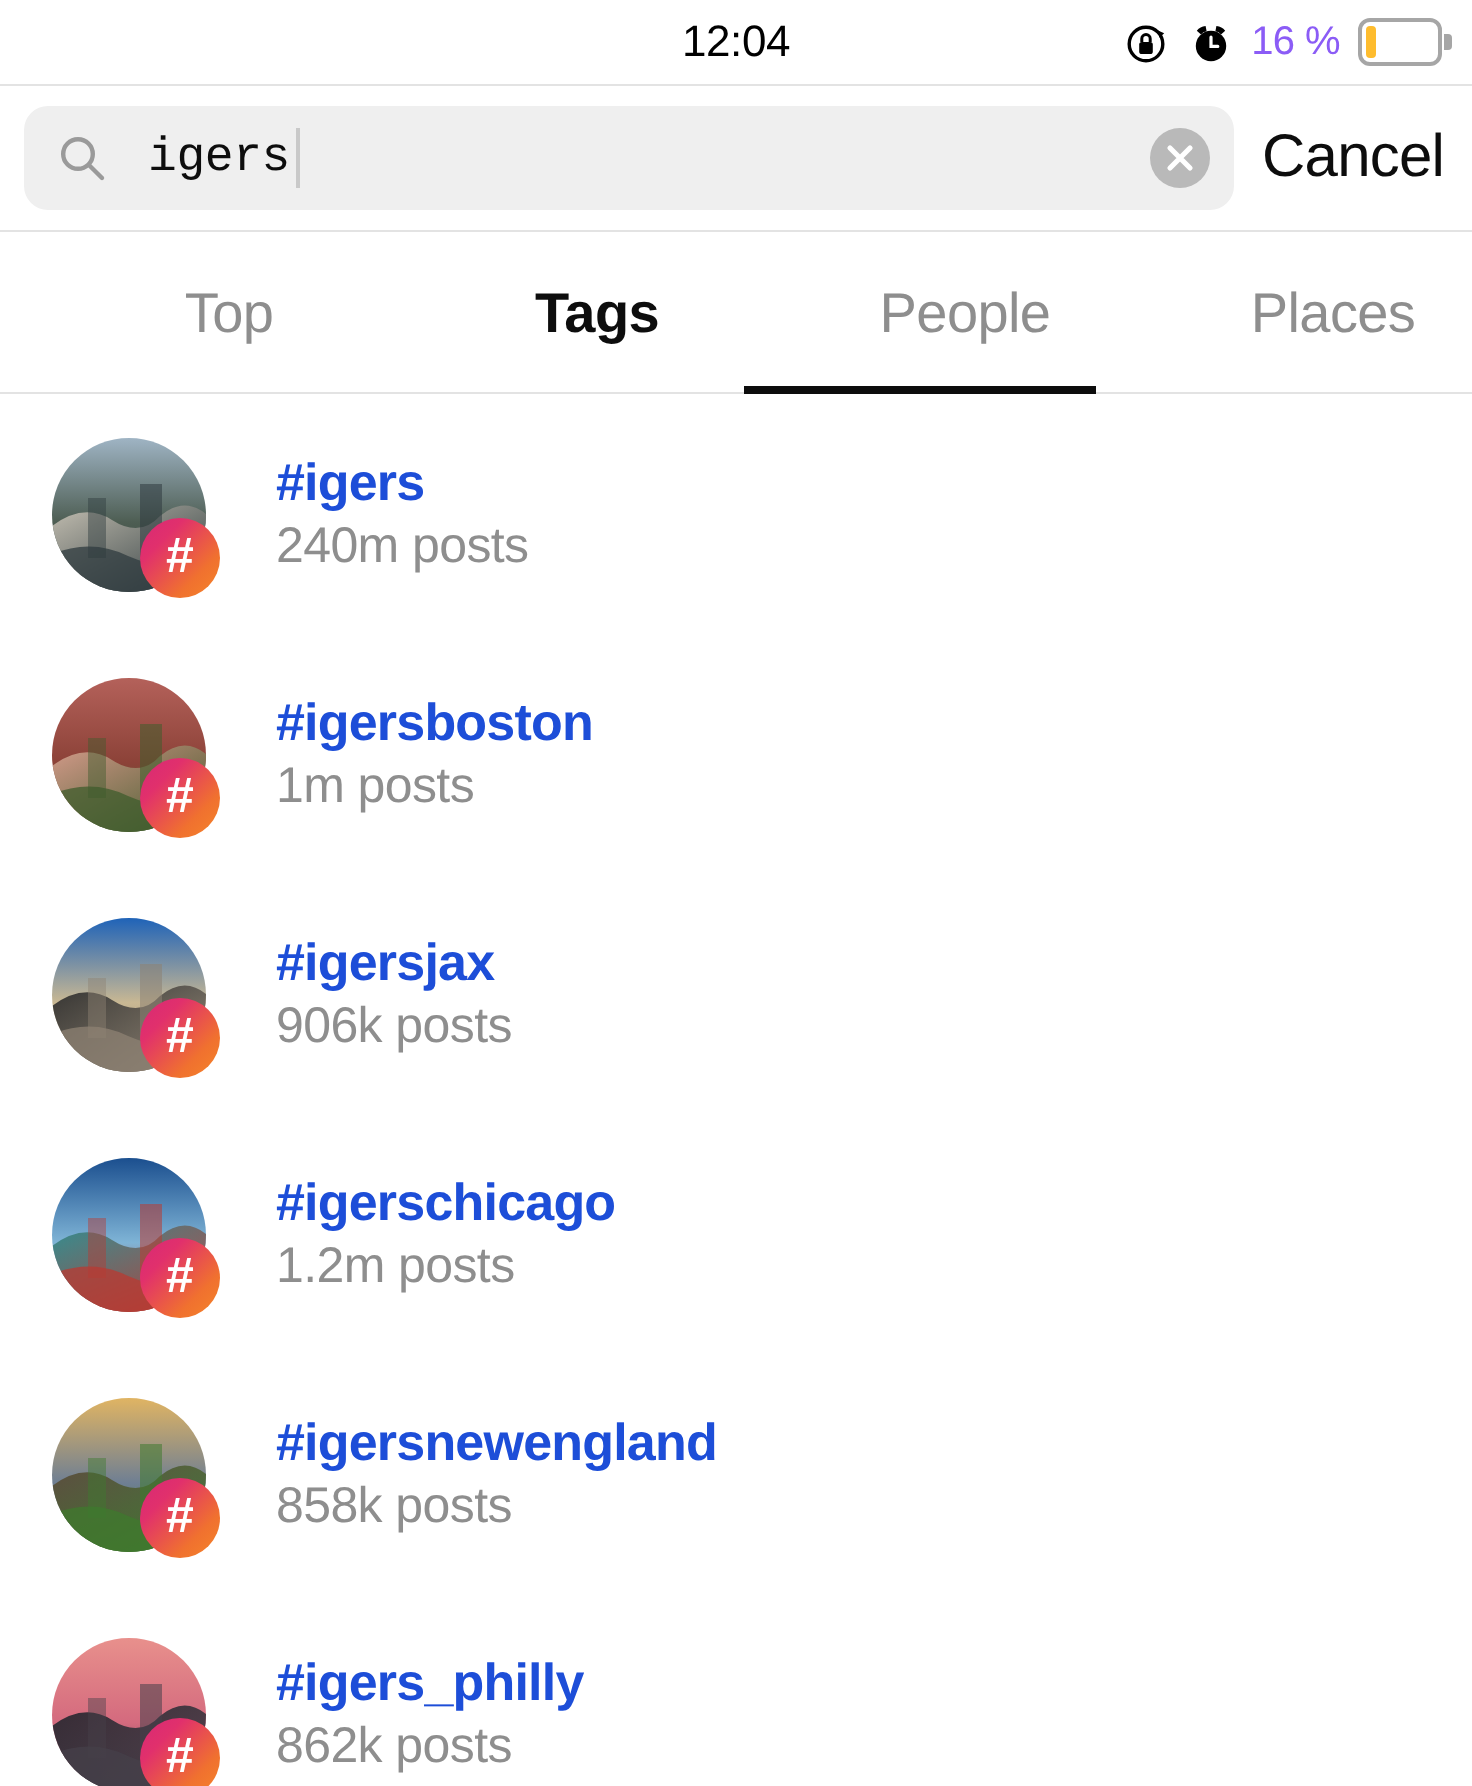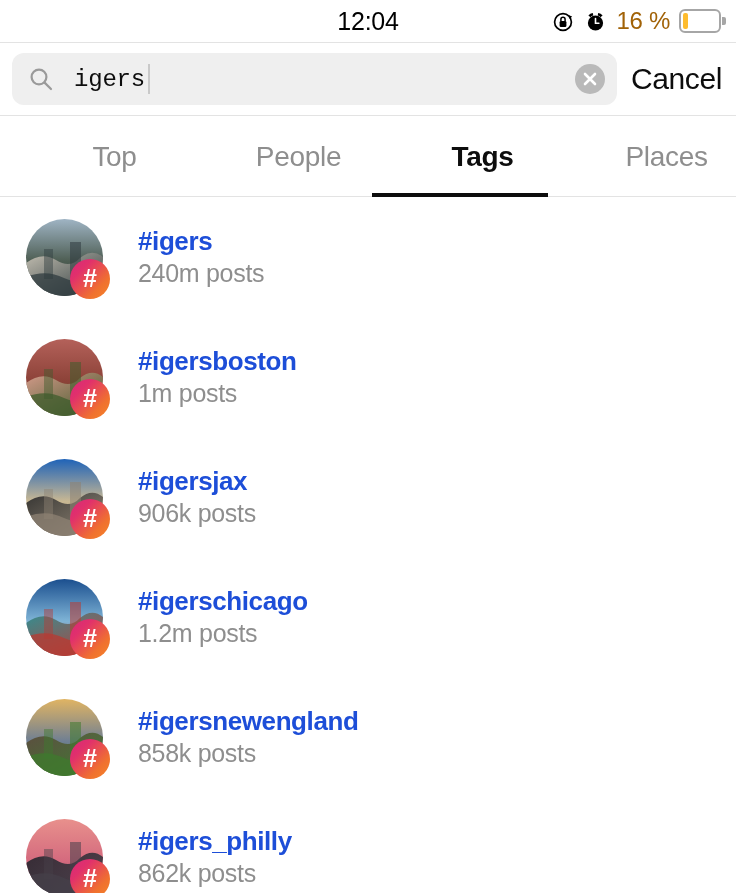--- a/index.html
+++ b/index.html
@@ -19,26 +19,26 @@
   .sb-left { position:absolute; left:12px; top:0; height:42px; display:flex; align-items:center; gap:9px; }
   .bars { display:flex; align-items:flex-end; gap:3px; height:18px; }
   .bars i { display:block; width:5px; background:#000; border-radius:1px; }
   .bars i:nth-child(1){ height:6px; }
   .bars i:nth-child(2){ height:10px; }
   .bars i:nth-child(3){ height:14px; }
   .bars i:nth-child(4){ height:18px; background:#b8b8b8; }
   .carrier { font-size:25px; letter-spacing:-0.3px; color:#000; }
   .wifi { width:26px; height:20px; position:relative; }
 
-  .sb-center { position:absolute; left:0; right:0; text-align:center; font-size:25px; color:#000; letter-spacing:-0.2px; }
+  .sb-center { position:absolute; left:0; right:0; text-align:center; font-size:22px; color:#000; letter-spacing:-0.2px; }
 
   .sb-right { position:absolute; right:10px; top:0; height:42px; display:flex; align-items:center; gap:9px; }
   .rotlock { width:23px; height:23px; }
   .alarm { width:23px; height:23px; }
-  .batt-pct { font-size:24px; color:#a16207; letter-spacing:-0.3px; }
+  .batt-pct { font-size:20px; color:#8b5cf6; letter-spacing:-0.3px; }
   .battery { width:47px; height:24px; position:relative; }
   .battery .shell { position:absolute; left:0; top:0; width:42px; height:24px;
       border:2px solid #a6a6a6; border-radius:6px; }
   .battery .fill { position:absolute; left:4px; top:4px; height:16px; border-radius:2px; background:#febc2e; }
   .battery .nub { position:absolute; right:0; top:8px; width:4px; height:8px; background:#a6a6a6; border-radius:0 2px 2px 0; }
 
   
   .searchrow { height:72px; display:flex; align-items:center; padding:0 14px 0 12px; gap:14px; }
   .searchfield {
     flex:1; height:52px; background:#efefef; border-radius:12px;
@@ -131,22 +131,22 @@
         </svg>
       </span>
     </div>
     <div class="cancel">Cancel</div>
   </div>
 
   <div class="hr"></div>
 
   <div class="tabs">
     <div class="tab">Top</div>
+    <div class="tab active">Tags</div>
     <div class="tab">People</div>
-    <div class="tab active">Tags</div>
     <div class="tab">Places</div>
     <div class="tabline"></div>
     <div class="tabunder" id="tabunder" style="left: 372px; width: 176px; background: rgb(13, 13, 13);"></div>
   </div>
 
   <div class="list" id="results-list">
       <div class="row">
     <div class="avatar-wrap">
       <div class="avatar">
   <svg viewBox="0 0 77 77">

